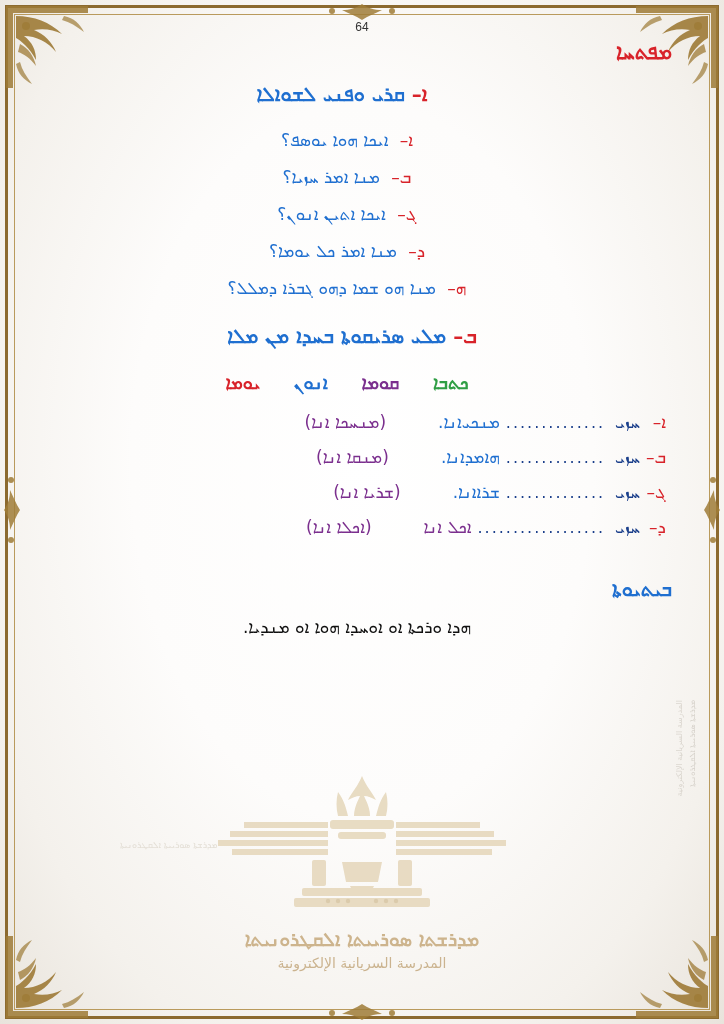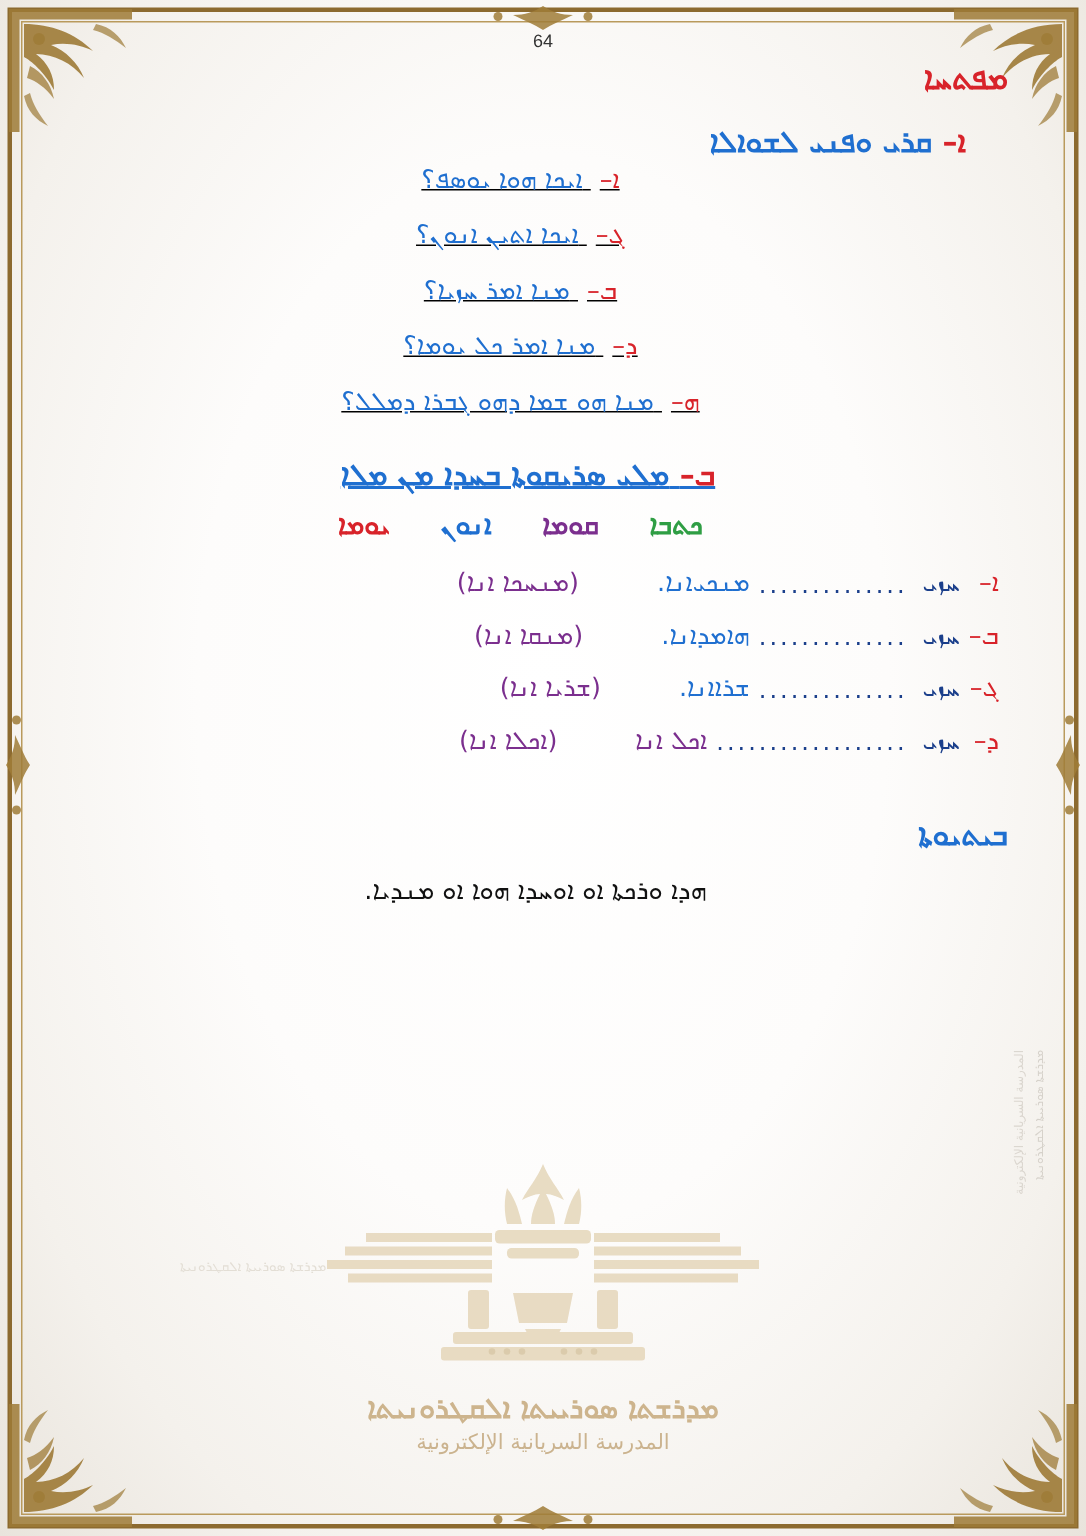--- a/index.html
+++ b/index.html
@@ -91,50 +91,48 @@
     font-weight: bold;
     color: #d8232a;
     margin: 0 12px 18px 0;
     letter-spacing: 1px;
   }
 
   .section-title {
     font-size: 20px;
     font-weight: bold;
     color: #1f6fd0;
-    margin: 0 0 4px 0;
-    text-align: right;
+    margin: 0 0 24px 0;
+    text-align: center;
     padding-right: 40px;
   }
   .section-title .num { color: #d8232a; }
 
   .q-list {
     margin: 0;
     padding: 0;
     list-style: none;
-    text-decoration: underline;
   }
   .q-item {
     font-size: 17px;
     color: #1f6fd0;
     margin: 0 0 17px 0;
     text-align: center;
     padding-right: 30px;
     white-space: nowrap;
   }
   .q-item .num { color: #d8232a; margin-left: 6px; }
 
   .section-title2 {
     font-size: 20px;
     font-weight: bold;
     color: #1f6fd0;
-    margin: 26px 0 12px 0;
+    margin: 26px 0 24px 0;
     text-align: center;
     padding-right: 20px;
-    text-decoration: underline;
   }
   .section-title2 .num { color: #d8232a; }
 
   .wordbank {
     text-align: center;
     font-size: 18px;
     margin: 0 0 18px 0;
     padding-right: 30px;
     white-space: nowrap;
   }
@@ -342,26 +340,26 @@
       <span class="num">ܐ–</span>
       <span>ܩܪܝ ܘܦܢܝ ܠܫܘܐܠܐ</span>
     </div>
 
     <ul class="q-list">
       <li class="q-item syr">
         <span class="num">ܐ–</span>
         <span>ܐܝܟܐ ܗܘܐ ܝܘܣܦ؟</span>
       </li>
       <li class="q-item syr">
+        <span class="num">ܒ–</span>
+        <span>ܡܢܐ ܐܡܪ ܚܙܝܐ؟</span>
+      </li>
+      <li class="q-item syr">
         <span class="num">ܓ–</span>
         <span>ܐܝܟܐ ܐܬܝܢ ܐܢܘܢ؟</span>
-      </li>
-      <li class="q-item syr">
-        <span class="num">ܒ–</span>
-        <span>ܡܢܐ ܐܡܪ ܚܙܝܐ؟</span>
       </li>
       <li class="q-item syr">
         <span class="num">ܕ–</span>
         <span>ܡܢܐ ܐܡܪ ܟܠ ܝܘܡܐ؟</span>
       </li>
       <li class="q-item syr">
         <span class="num">ܗ–</span>
         <span>ܡܢܐ ܗܘ ܫܡܐ ܕܗܘ ܓܒܪܐ ܕܡܠܠ؟</span>
       </li>
     </ul>

